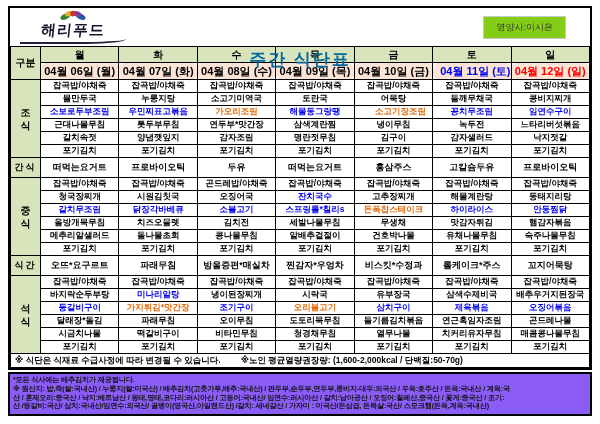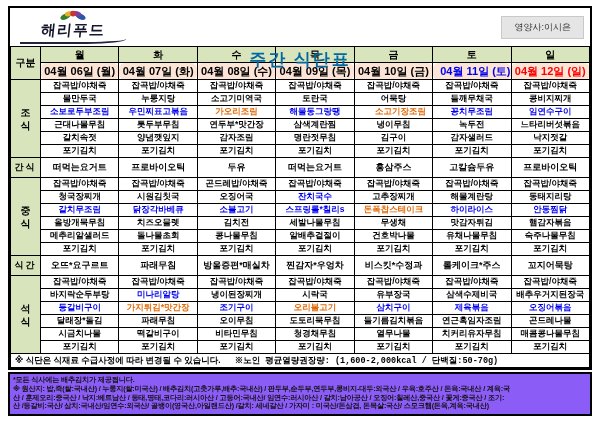--- a/index.html
+++ b/index.html
@@ -6,21 +6,21 @@
             font-family:"Liberation Sans","DejaVu Sans",sans-serif;}
   .page{position:relative;width:584px;margin:6px 8px 0 8px;}
   .outer{border:2px solid #000;background:#fff;}
   
   .topbar{position:relative;height:38px;}
   .logo{position:absolute;left:4px;top:1px;width:118px;text-align:center;}
   .logo svg{display:block;margin:0 auto;height:13px;}
   .logo-text{font-weight:bold;font-size:15px;color:#16162c;letter-spacing:1px;transform:skewX(-6deg);line-height:1.1;}
   .logo-underline{height:3px;border-bottom:2px solid #23233d;border-radius:0 0 60%/8px 0;margin:0 6px;}
   .title{position:absolute;left:0;right:0;top:8px;text-align:center;font-size:17px;font-weight:bold;letter-spacing:2px;color:#0369a1;margin-top:32px;}
-  .nutri{position:absolute;right:6px;top:8px;border:1px solid #c9c9c9;background:#e5e5e5;padding:4px 12px;font-size:9px;color:#333;}
+  .nutri{position:absolute;right:24px;top:8px;border:1px solid #c9c9c9;background:#84cc16;padding:4px 12px;font-size:9px;color:#333;}
   
   table{width:100%;border-collapse:collapse;table-layout:fixed;}
   th,td{border:1px solid #000;text-align:center;vertical-align:middle;overflow:hidden;
         white-space:nowrap;padding:0;font-weight:bold;color:#000;}
   col.c-label{width:30px;}
   tr.day-row th{height:15px;font-size:10px;background:var(--green,#d8e4bc);}
   tr.date-row th{height:16px;font-size:11px;background:var(--pink,#fce4d6);letter-spacing:0;border-radius:6px;}
   th.corner{background:var(--green,#d8e4bc);font-size:10px;}
   th.sec-label{background:var(--green,#d8e4bc);font-size:10px;line-height:1.3;white-space:pre-line;}
   th.snack-label{letter-spacing:2px;white-space:nowrap;font-size:9px;}
@@ -266,21 +266,21 @@
           <tr class="meal">
             <td class="meal-cell">포기김치</td>
             <td class="meal-cell">포기김치</td>
             <td class="meal-cell">포기김치</td>
             <td class="meal-cell">포기김치</td>
             <td class="meal-cell">포기김치</td>
             <td class="meal-cell">포기김치</td>
             <td class="meal-cell">포기김치</td>
           </tr>
           <tr class="notes">
-            <td class="notes-cell" colspan="8"><span>※ 식단은 식재료 수급사정에 따라 변경될 수 있습니다.</span><span style="margin-left: 14px; font-family: Liberation Mono, monospace;">※노인 평균열량권장량: (1,600-2,000kcal / 단백질:50-70g)</span></td>
+            <td class="notes-cell" colspan="8"><span>※ 식단은 식재료 수급사정에 따라 변경될 수 있습니다.</span><span style="margin-left: 20px;">※노인 평균열량권장량: (1,600-2,000kcal / 단백질:50-70g)</span></td>
           </tr>
         </tbody>
     </table>
   </div>
   <div class="footer" id="footer-box">
       <div class="footer-line">*모든 식사에는 배추김치가 제공됩니다.</div>
       <div class="footer-line">※ 원산지: 밥,죽(쌀:국내산) / 누룽지(쌀:미국산) / 배추김치(고춧가루,배추:국내산) / 판두부,순두부,연두부,콩비지-대두:외국산 / 우육:호주산 / 돈육:국내산 / 계육:국</div>
       <div class="footer-line">산 / 훈제오리:중국산 / 낙지:베트남산 / 동태,명태,코다리:러시아산 / 고등어:국내산/ 임연수:러시아산 / 갈치:남아공산 / 오징어:칠레산,중국산 / 꽃게:중국산 / 조기:</div>
       <div class="footer-line">산 /등갈비:국산/ 삼치:국내산/임연수:외국산/ 골뱅이(영국산,아일랜드산) /갈치: 세네갈산 / 가자미 : 미국산/돈삼겹, 돈목살:국산/ 스모크햄(돈육,계육:국내산)</div>
     </div>

